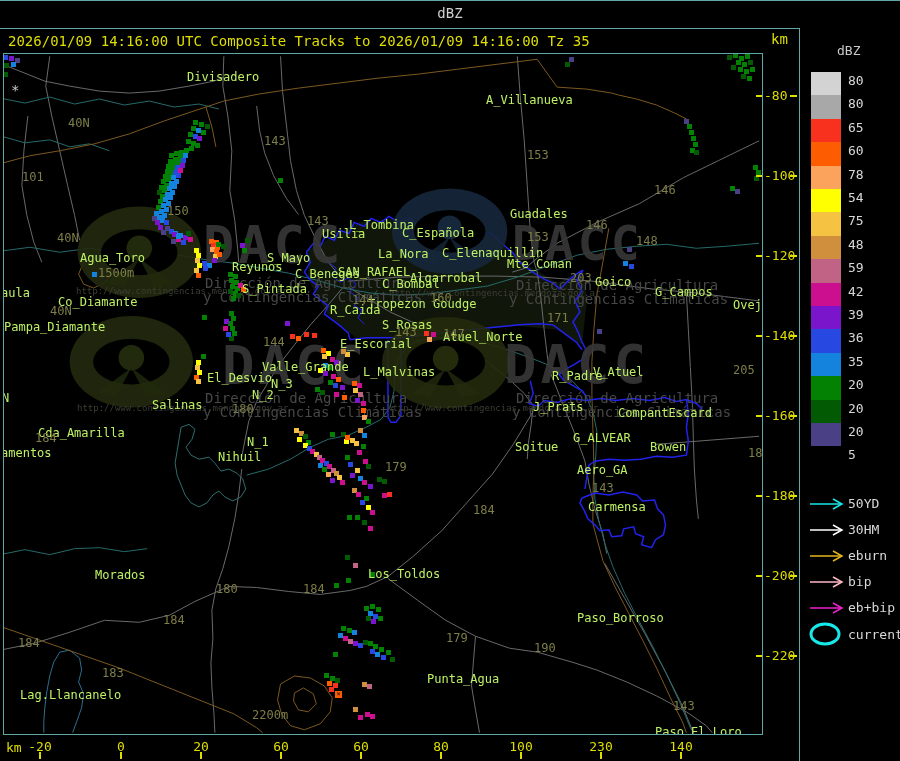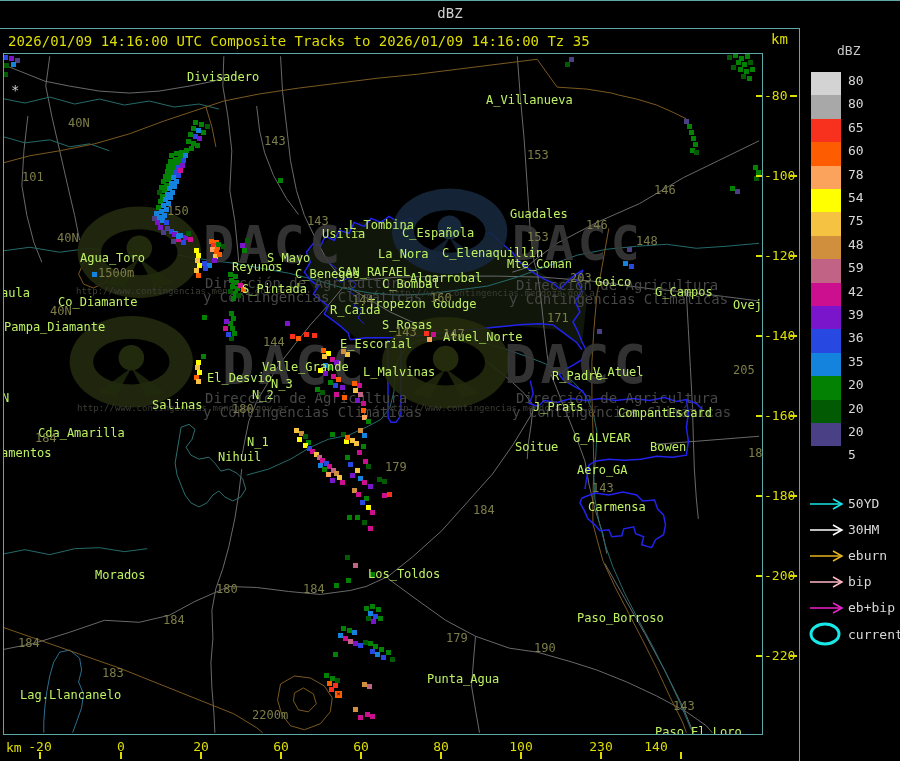--- a/index.html
+++ b/index.html
@@ -163,21 +163,21 @@
     <div class="xlab" style="left: 281px;">60</div>
     <div class="xtick" style="left: 280px;"></div>
     <div class="xlab" style="left: 361px;">60</div>
     <div class="xtick" style="left: 360px;"></div>
     <div class="xlab" style="left: 441px;">80</div>
     <div class="xtick" style="left: 440px;"></div>
     <div class="xlab" style="left: 521px;">100</div>
     <div class="xtick" style="left: 520px;"></div>
     <div class="xlab" style="left: 601px;">230</div>
     <div class="xtick" style="left: 600px;"></div>
-    <div class="xlab" style="left: 656px;">140</div>
+    <div class="xlab" style="left: 681px;">140</div>
     <div class="xtick" style="left: 680px;"></div>
   </div>
 
 <div id="legend" class="abs">
   <div class="title">dBZ</div>
 <div class="sw" style="top: 44px; height: 23.4px; background: rgb(211, 211, 211);"></div>
     <div class="sw" style="top: 67.4px; height: 23.4px; background: rgb(168, 168, 168);"></div>
     <div class="sw" style="top: 90.8px; height: 23.4px; background: rgb(248, 49, 31);"></div>
     <div class="sw" style="top: 114.2px; height: 23.4px; background: rgb(253, 92, 0);"></div>
     <div class="sw" style="top: 137.6px; height: 23.4px; background: rgb(251, 163, 92);"></div>

